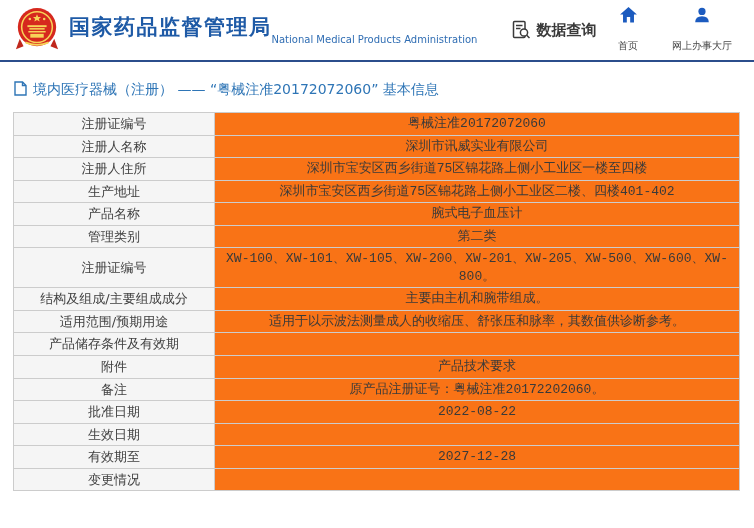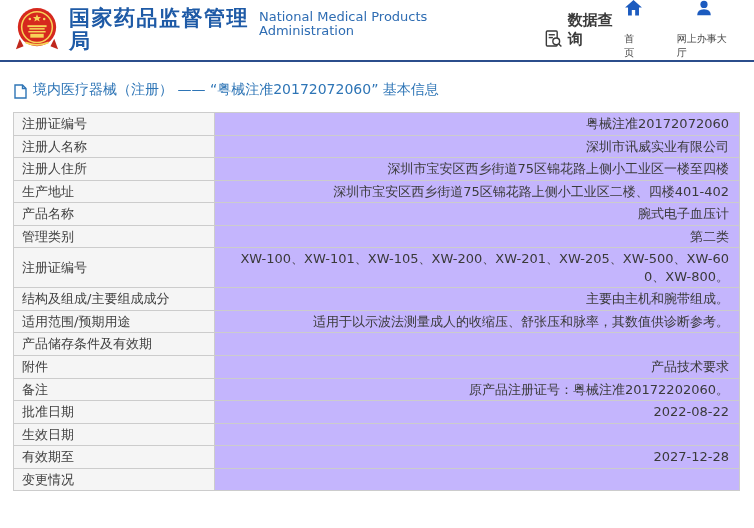--- a/index.html
+++ b/index.html
@@ -5,40 +5,40 @@
   * { box-sizing: border-box; margin: 0; padding: 0; }
   html,body { width:754px; height:528px; overflow:hidden; background:#fff;
     font-family:"DejaVu Sans","Liberation Sans",sans-serif; }
 
   
   .topbar { height:60px; display:flex; align-items:center; padding:0 22px 0 14px; background:#fff; }
   .brand { display:flex; align-items:center; gap:9px; }
   .emblem { width:46px; height:48px; flex:0 0 auto; }
   .brand-text { display:flex; flex-direction:row; line-height:1.1; }
   .brand-cn { font-size:21px; font-weight:bold; color:#1e5aa6; letter-spacing:1.5px; }
-  .brand-en { font-size:13px; color:#2f6db3; margin-top:3px; }
+  .brand-en { font-size:10px; color:#2f6db3; margin-top:18px; }
   .query { display:flex; align-items:flex-end; gap:5px; margin-left:34px;
     font-size:15px; font-weight:600; color:#3a3a3a; cursor:pointer; }
   .nav { margin-left:auto; display:flex; gap:34px; }
   .nav-item { display:flex; flex-direction:column; align-items:center; gap:16px;
     font-size:10px; color:#4a4a4a; cursor:pointer; }
   .divider { height:2px; background:#2b4d8c; }
 
   
-  .crumb { display:flex; align-items:flex-end; gap:6px; padding:19px 14px 13px 14px;
+  .crumb { display:flex; align-items:flex-start; gap:6px; padding:19px 14px 13px 14px;
     font-size:14px; color:#2e75b6; }
 
   
   table.reg { width:727px; margin:0 13px; border-collapse:collapse; table-layout:fixed;
     border:1px solid #ddd; }
   td { border:1px solid #ccc; font-size:13px; line-height:1.35; vertical-align:middle; }
-  td.cell-label { width:201px; background:#f5f5f5; text-align:left;
+  td.cell-label { width:201px; background:#f5f5f5; text-align:center;
     padding:2px 8px; color:#404040; height:21px; white-space:nowrap; }
-  td.cell-value { padding:2px 10px; color:#3a3a3a; background:#c4b5fd; text-align:right;
-    word-break:break-all; }
+  td.cell-value { padding:2px 10px; color:#3a3a3a; background:#f97316; text-align:center;
+    word-break:break-all;font-family:Liberation Mono, monospace; }
 
   svg { display:block; }
 </style>
 </head>
 <body>
 
 <div class="topbar">
   <div class="brand">
     <svg class="emblem" viewBox="0 0 48 50">
       <path d="M6 34 L2 45 L10 42 Z" fill="#c0271c"></path>

